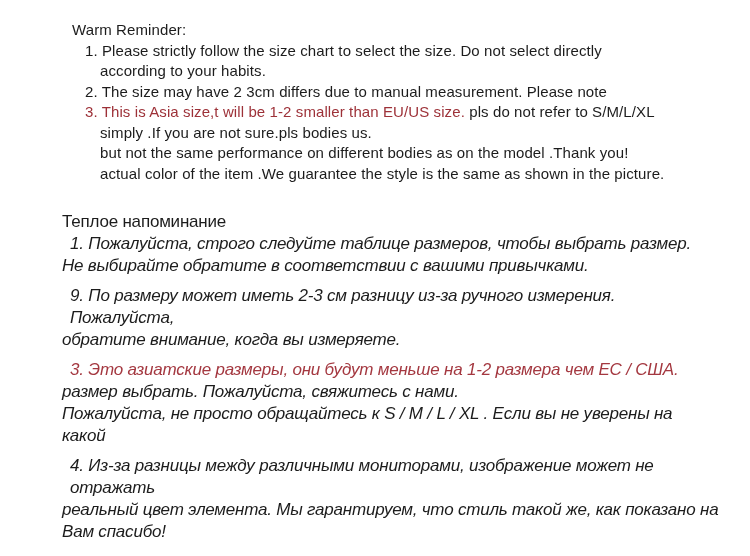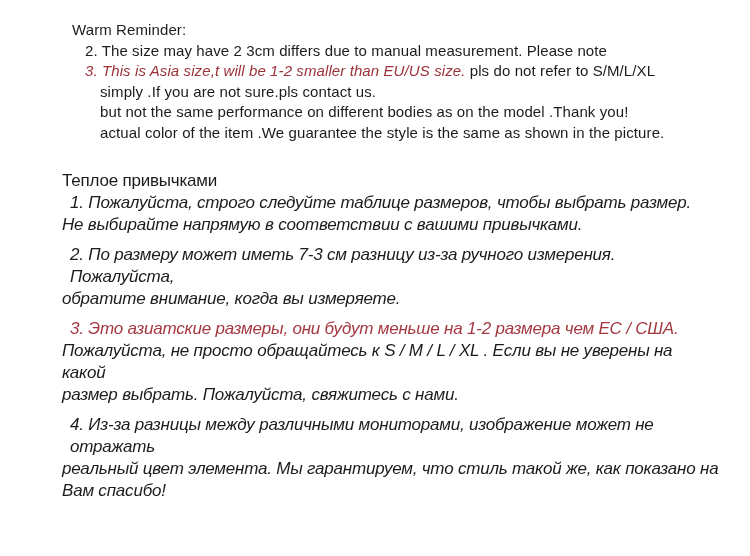--- a/index.html
+++ b/index.html
@@ -25,21 +25,21 @@
     margin-right: 40px;
     font-size: 15px;
     line-height: 20.5px;
     letter-spacing: 0.1px;
   }
   .en .sec-title {
     margin-left: 0;
   }
   .en .first { margin-left: 13px; }
   .en .cont  { margin-left: 28px; }
-  .red-en { color: var(--accent-red-en, #9d3138); font-style: italic; }
+  .red-en { color: var(--accent-red-en, #9d3138); }
 
   
   .ru {
     margin-left: 62px;
     margin-right: 30px;
     margin-top: 27px;
     font-size: 17px;
     line-height: 22px;
     letter-spacing: -0.2px;
   }
@@ -51,53 +51,57 @@
   .red-ru { color: var(--accent-red-ru, #a43840); }
 </style>
 </head>
 <body>
 
 <div class="page">
 
   <section class="en">
     <div class="sec-title">Warm Reminder:</div>
 
+    <div class="item">
+      <div class="first">1. Please strictly follow the size chart to select the size. Do not select directly</div>
+      <div class="cont">according to your habits.</div>
+    </div>
 
     <div class="item">
       <div class="first">2. The size may have 2 3cm differs due to manual measurement. Please note</div>
     </div>
 
     <div class="item">
       <div class="first"><span class="red-en">3. This is Asia size,t will be 1-2 smaller than EU/US size.</span><span> pls do not refer to S/M/L/XL</span></div>
-      <div class="cont">simply .If you are not sure.pls contact us.</div>
+      <div class="cont">simply .If you are not sure.pls bodies us.</div>
     </div>
 
     <div class="item">
       <div class="cont">but not the same performance on different bodies as on the model .Thank you!</div>
       <div class="cont">actual color of the item .We guarantee the style is the same as shown in the picture.</div>
     </div>
   </section>
 
   <section class="ru">
-    <div class="sec-title">Теплое привычками</div>
+    <div class="sec-title">Теплое напоминание</div>
 
     <div class="item">
       <div class="first">1. Пожалуйста, строго следуйте таблице размеров, чтобы выбрать размер.</div>
-      <div class="cont">Не выбирайте напрямую в соответствии с вашими привычками.</div>
+      <div class="cont">Не выбирайте обратите в соответствии с вашими привычками.</div>
     </div>
 
     <div class="item">
-      <div class="first">2. По размеру может иметь 7-3 см разницу из-за ручного измерения. Пожалуйста,</div>
+      <div class="first">9. По размеру может иметь 2-3 см разницу из-за ручного измерения. Пожалуйста,</div>
       <div class="cont">обратите внимание, когда вы измеряете.</div>
     </div>
 
     <div class="item">
       <div class="first red-ru">3. Это азиатские размеры, они будут меньше на 1-2 размера чем ЕС / США.</div>
+      <div class="cont">размер выбрать. Пожалуйста, свяжитесь с нами.</div>
       <div class="cont">Пожалуйста, не просто обращайтесь к S / M / L / XL . Если вы не уверены на какой</div>
-      <div class="cont">размер выбрать. Пожалуйста, свяжитесь с нами.</div>
     </div>
 
     <div class="item">
       <div class="first">4. Из-за разницы между различными мониторами, изображение может не отражать</div>
       <div class="cont">реальный цвет элемента. Мы гарантируем, что стиль такой же, как показано на</div>
       <div class="cont">Вам спасибо!</div>
     </div>
   </section>
 
 </div>

